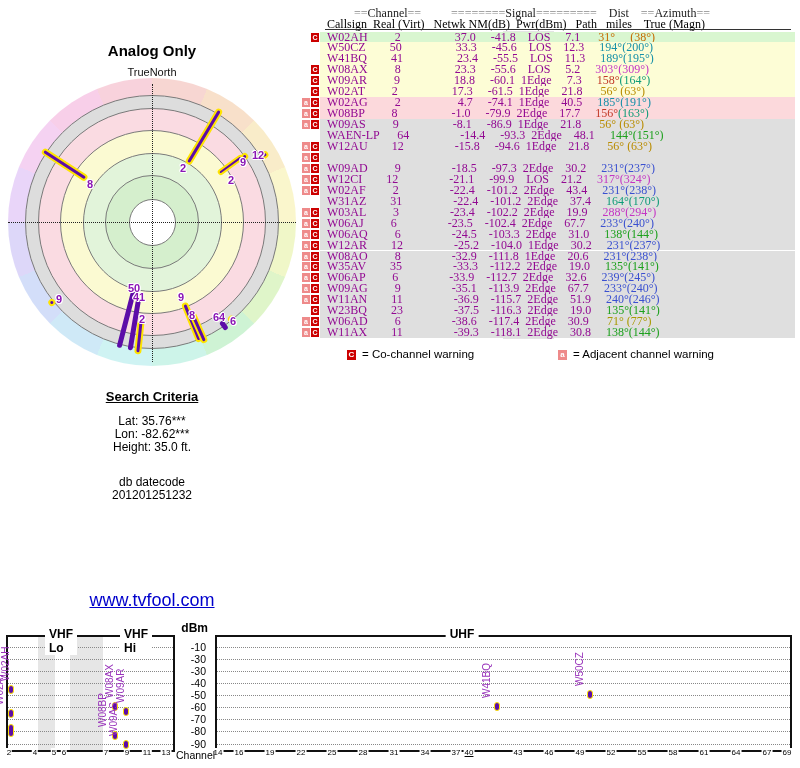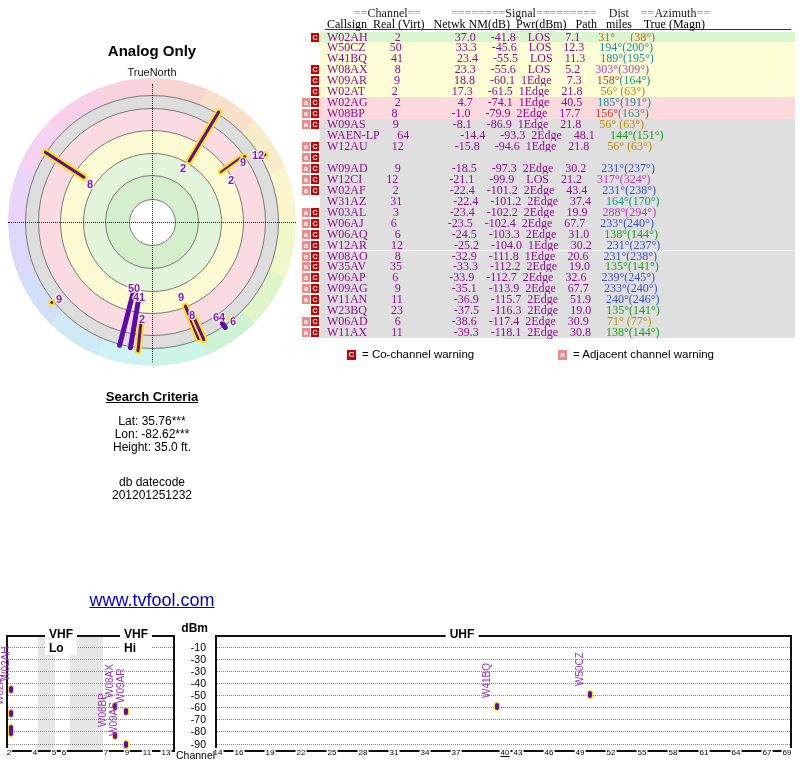--- a/index.html
+++ b/index.html
@@ -352,21 +352,21 @@
     <div class="chtick" style="left: 166px;">13</div>
     <div class="chtick" style="left: 218px;">14</div>
     <div class="chtick" style="left: 239px;">16</div>
     <div class="chtick" style="left: 270px;">19</div>
     <div class="chtick" style="left: 301px;">22</div>
     <div class="chtick" style="left: 332px;">25</div>
     <div class="chtick" style="left: 363px;">28</div>
     <div class="chtick" style="left: 394px;">31</div>
     <div class="chtick" style="left: 425px;">34</div>
     <div class="chtick" style="left: 456px;">37</div>
-    <div class="chtick" style="left: 505px; text-decoration: underline;">40</div>
+    <div class="chtick" style="left: 469px; text-decoration: underline;">40</div>
     <div class="chtick" style="left: 518px;">43</div>
     <div class="chtick" style="left: 549px;">46</div>
     <div class="chtick" style="left: 580px;">49</div>
     <div class="chtick" style="left: 611px;">52</div>
     <div class="chtick" style="left: 642px;">55</div>
     <div class="chtick" style="left: 673px;">58</div>
     <div class="chtick" style="left: 704px;">61</div>
     <div class="chtick" style="left: 736px;">64</div>
     <div class="chtick" style="left: 767px;">67</div>
     <div class="chtick" style="left: 787px;">69</div>

